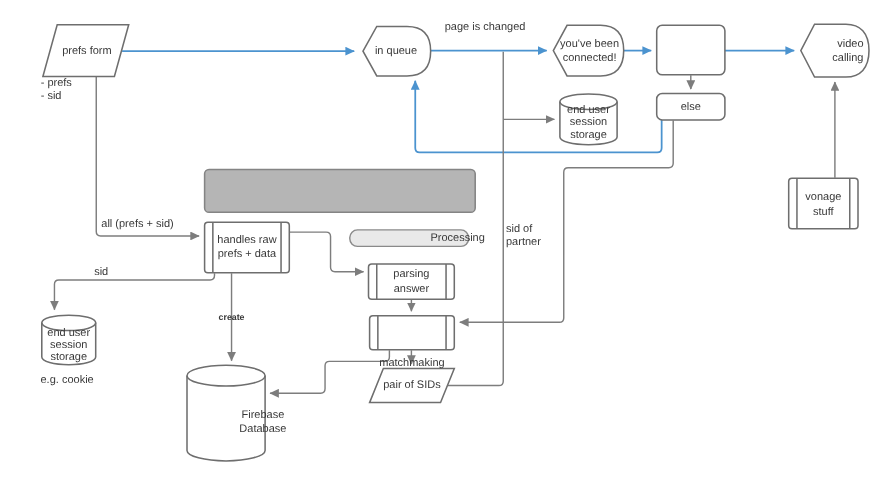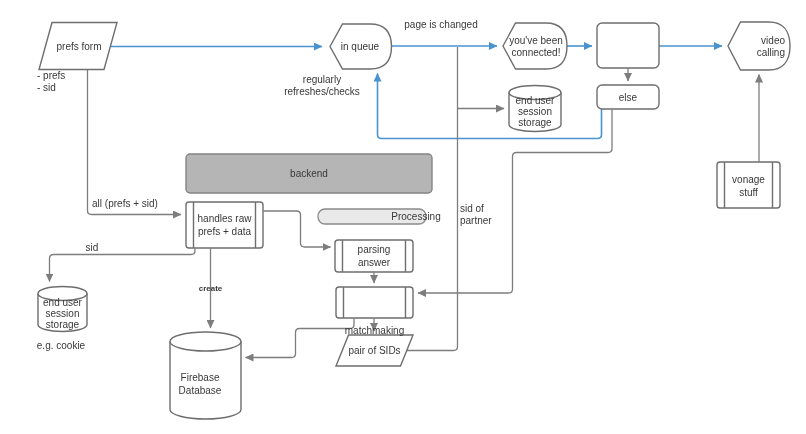--- a/index.html
+++ b/index.html
@@ -106,44 +106,41 @@
       <path class="innerline" d="M724.5,162 V208 M772.5,162 V208"></path>
     </g>
   </svg>
 
   <div class="lbl" style="left:40px;top:41px;width:78px;">prefs form</div>
   <div class="lbl left" style="left:37px;top:70px;width:60px;">- prefs
 - sid</div>
   <div class="lbl" style="left:90px;top:198px;width:70px;">all (prefs + sid)</div>
   <div class="lbl" style="left:332px;top:41px;width:56px;">in queue</div>
   <div class="lbl" style="left:403px;top:19px;width:76px;">page is changed</div>
-  <div class="lbl" style="left:284px;top:74px;width:76px;">regularly
-refreshes/checks</div>
   <div class="lbl" style="left:507px;top:35px;width:58px;">you've been
 connected!</div>
   <div class="lbl" style="left:733px;top:35px;width:52px;text-align:right;">video
 calling</div>
   <div class="lbl" style="left:597px;top:92px;width:62px;">else</div>
   <div class="lbl" style="left:509px;top:95px;width:52px;line-height:11px;">end user
 session
 storage</div>
   <div class="lbl left" style="left:460px;top:203px;width:40px;">sid of
 partner</div>
-  <div class="lbl" style="left:186px;top:168px;width:246px;">backend</div>
   <div class="lbl" style="left:194px;top:213px;width:61px;line-height:12.5px;">handles raw
 prefs + data</div>
   <div class="lbl" style="left:318px;top:211px;width:108px;margin-left:44px;">Processing</div>
   <div class="lbl" style="left:343px;top:244px;width:62px;line-height:12.5px;">parsing
 answer</div>
   <div class="lbl" style="left:336px;top:297px;width:77px;margin-top:28px;">matchmaking</div>
   <div class="lbl" style="left:336px;top:345px;width:77px;">pair of SIDs</div>
   <div class="lbl" style="left:78px;top:242px;width:28px;">sid</div>
   <div class="lbl" style="left:38px;top:297px;width:49px;line-height:11px;">end user
 session
 storage</div>
   <div class="lbl" style="left:28px;top:340px;width:66px;">e.g. cookie</div>
   <div class="lbl small-bold" style="left:192px;top:284px;width:37px;">create</div>
-  <div class="lbl" style="left:170px;top:371px;width:60px;line-height:13px;">Firebase
+  <div class="lbl" style="left:170px;top:371px;width:60px;line-height:13px;padding-left:39px;">Firebase
 Database</div>
   <div class="lbl" style="left:724px;top:174px;width:49px;line-height:12.5px;">vonage
 stuff</div>
 
 </div>
 
 </body></html>

